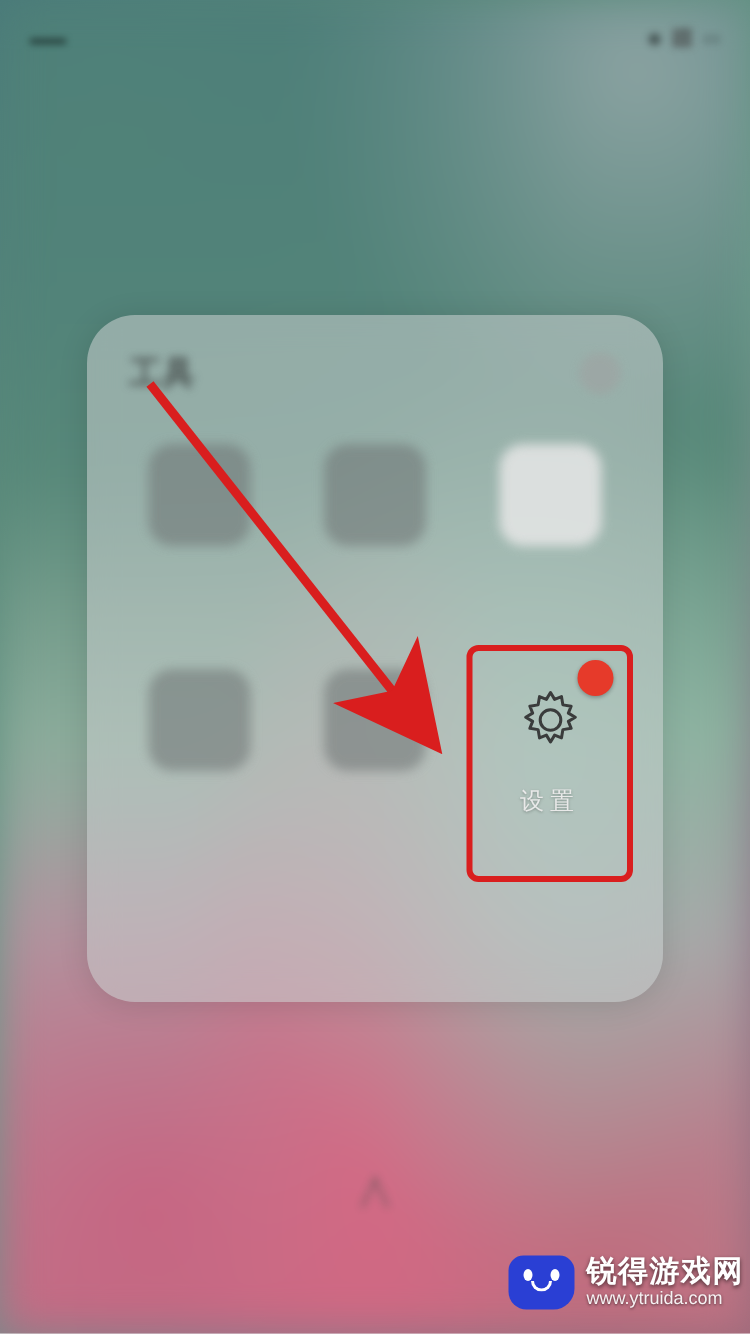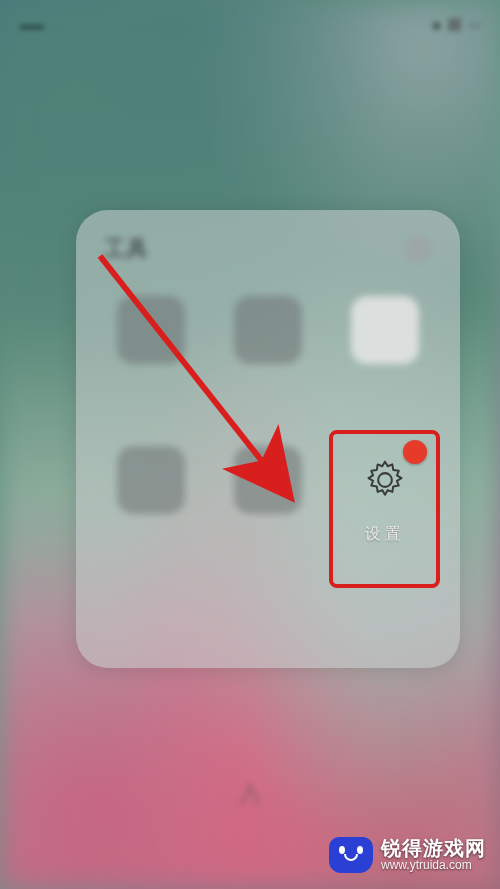--- a/index.html
+++ b/index.html
@@ -33,21 +33,20 @@
     .status-icon { font-size: 12px; color: rgba(0,0,0,0.5); }
     .folder-panel {
       position: absolute;
       left: 58px; top: 210px;
       width: 384px; height: 458px;
       background: rgba(200,205,205,0.55);
       backdrop-filter: blur(10px);
       border-radius: 32px;
       padding: 24px 18px 18px 18px;
       box-shadow: 0 2px 20px rgba(0,0,0,0.12);
-      margin-left: 18px;
     }
     .folder-header {
       display: flex; justify-content: space-between; align-items: center;
       padding: 0 10px 16px 10px;
       filter: blur(3px);
     }
     .folder-title { color: rgba(40,40,40,0.65); font-size: 22px; font-weight: 600; }
     .folder-menu { width: 28px; height: 28px; border-radius: 50%;
       background: rgba(160,160,160,0.5); }
     .folder-grid {
@@ -88,21 +87,21 @@
     }
     .settings-gear svg { width: 44px; height: 44px; }
     .badge {
       position: absolute; top: -6px; right: -8px;
       width: 24px; height: 24px; border-radius: 50%;
       background: #e63a2a;
       box-shadow: 0 1px 3px rgba(0,0,0,0.3);
     }
     .settings-label { color: #e9e9e9; font-size: 16px; letter-spacing: 4px; text-shadow: 0 1px 2px rgba(0,0,0,0.3); }
     .watermark {
-      position: absolute; right: 14px; bottom: 16px;
+      position: absolute; right: 4px; bottom: 16px;
       display: flex; align-items: center; gap: 8px; z-index: 30;
     }
     .wm-logo {
       width: 44px; height: 36px;
       background: #2a3fd4; border-radius: 10px 10px 14px 12px;
       display: flex; align-items: center; justify-content: center;
       position: relative;
     }
     .wm-face {
       width: 30px; height: 22px; position: relative;

